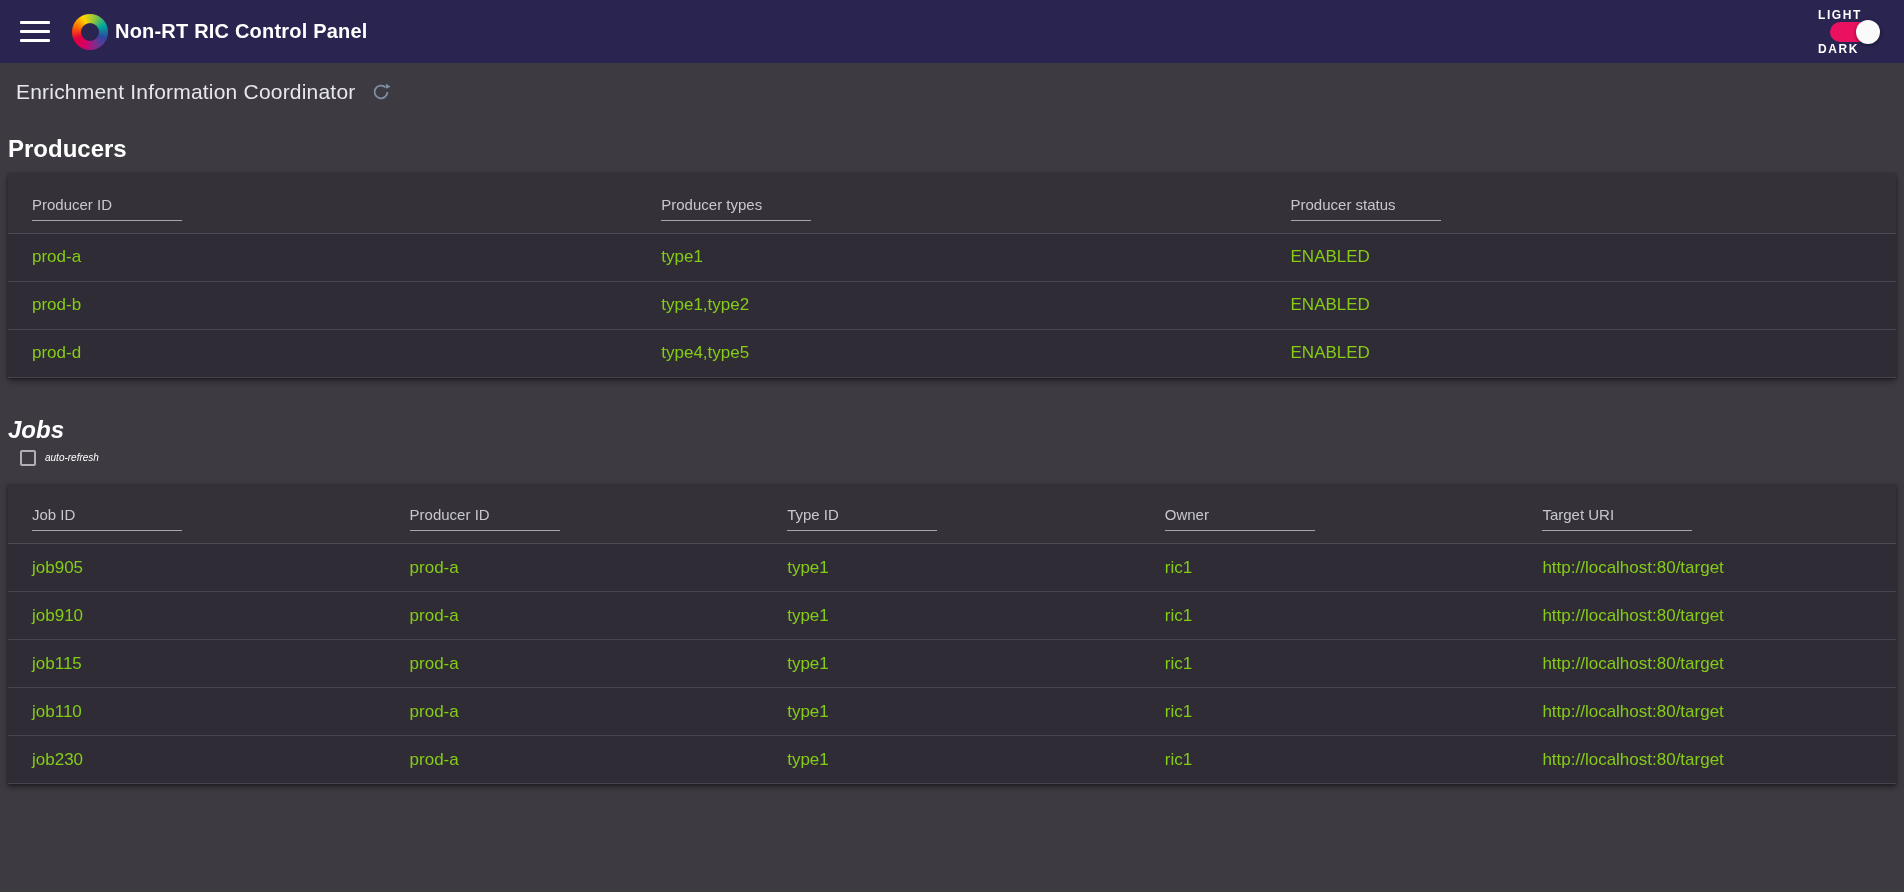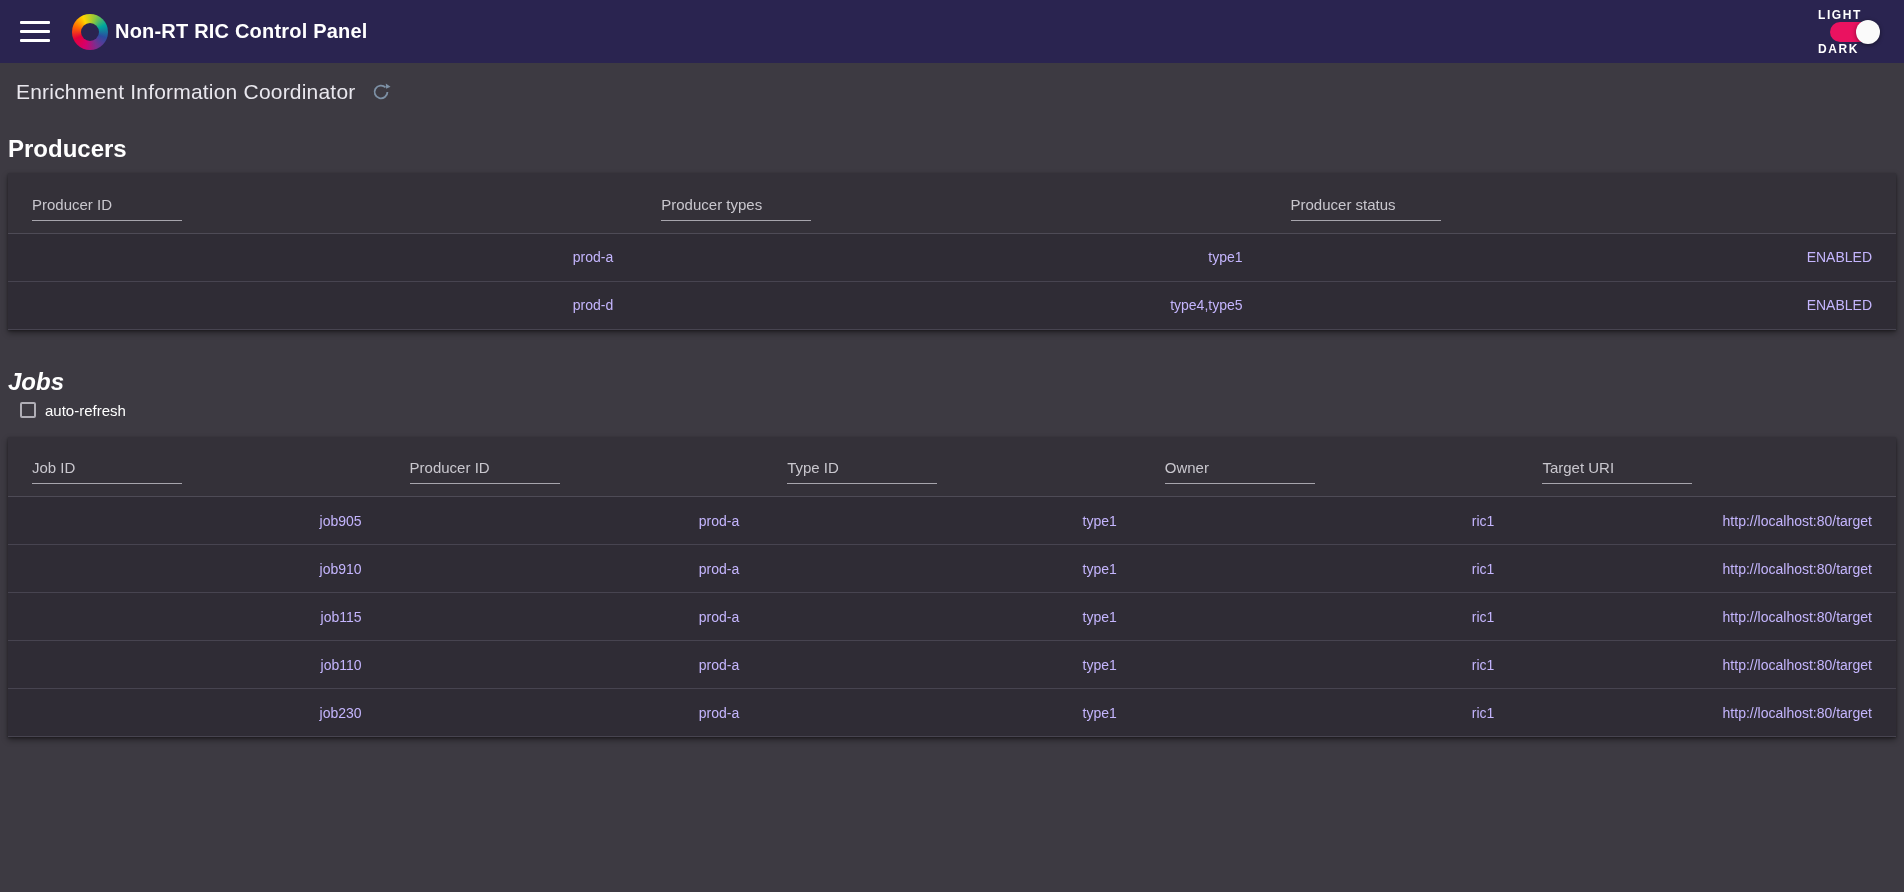--- a/index.html
+++ b/index.html
@@ -135,46 +135,46 @@
     font-size: 15px;
     font-weight: 400;
     font-family: "Liberation Sans", sans-serif;
     padding: 0;
   }
   .filter-field input::placeholder { color: #c9c7ce; opacity: 1; }
 
   .data-table tbody td {
     height: 48px;
     padding: 0 24px;
-    color: #c4b5fd;
-    font-size: 14px;
+    color: #84cc16;
+    font-size: 17px;
     border-bottom: 1px solid #474450;
     white-space: nowrap;
     overflow: hidden;
-    text-align: right;
   }
 
   
   .auto-refresh {
     display: flex; align-items: center;
     margin: 0 0 18px 20px;
     cursor: pointer;
   }
   .checkbox-box {
     width: 16px; height: 16px;
     border: 2px solid #b0aeb6;
     border-radius: 2px;
     background: transparent;
     flex: none;
   }
   .auto-refresh label {
     margin-left: 9px;
     color: #ffffff;
-    font-size: 15px;
-    cursor: pointer;
+    font-size: 10px;
+    cursor: pointer;
+    font-style: italic;
   }
 </style>
 </head>
 <body>
 
 <div class="topbar">
   <div class="hamburger">
     <span></span>
       <span></span>
       <span></span>
@@ -225,20 +225,25 @@
         </th>
       </tr>
     </thead>
     <tbody>
       <tr>
         <td>prod-a</td>
         <td>type1</td>
         <td>ENABLED</td>
       </tr>
       <tr>
+        <td>prod-b</td>
+        <td>type1,type2</td>
+        <td>ENABLED</td>
+      </tr>
+      <tr>
         <td>prod-d</td>
         <td>type4,type5</td>
         <td>ENABLED</td>
       </tr>
     </tbody>
   </table>
 </div>
 
 <h2 class="section-heading jobs">Jobs</h2>
 

